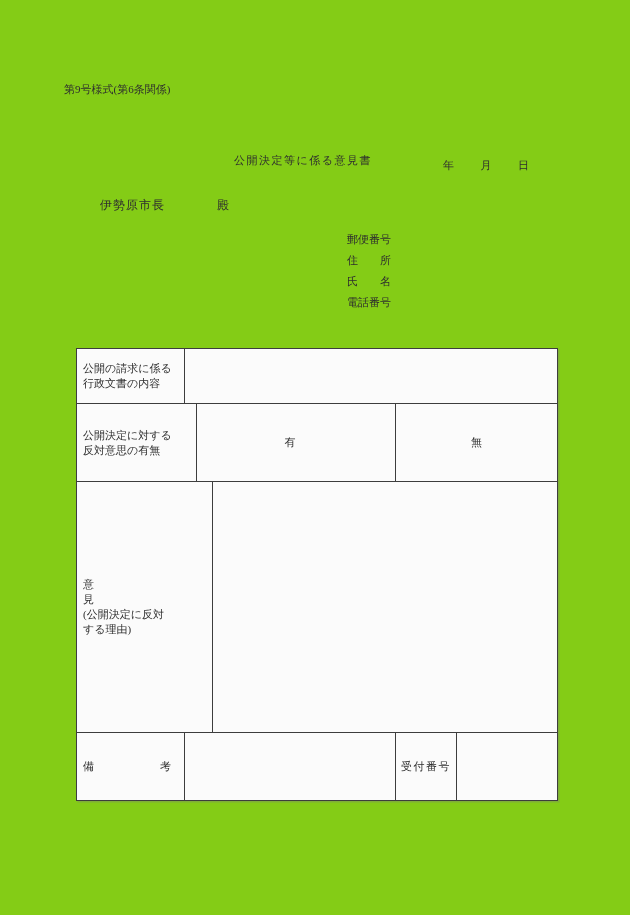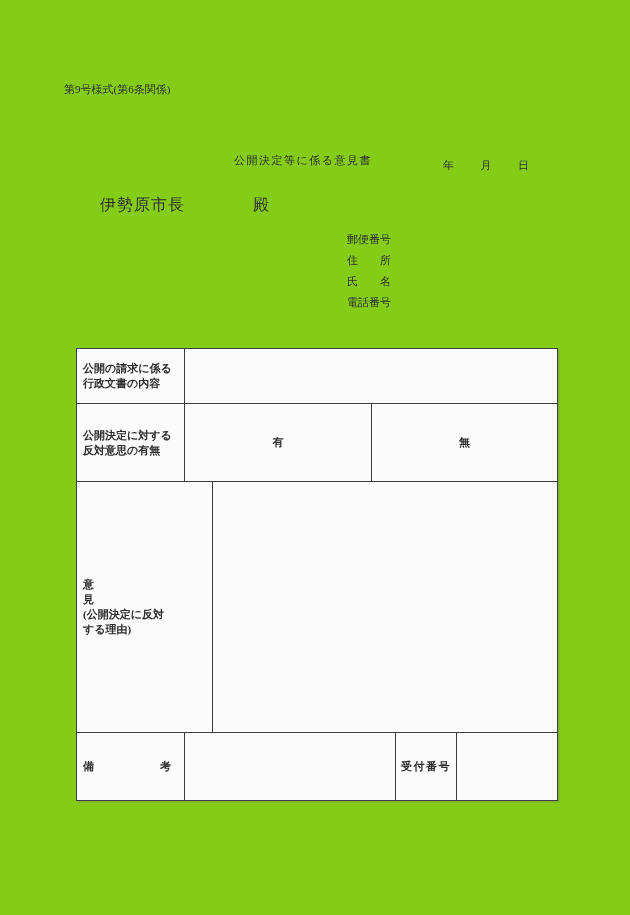--- a/index.html
+++ b/index.html
@@ -29,40 +29,40 @@
     margin-top: 32px;
   }
   .date-line {
     left: 443px; top: 159px;
     font-size: 11px; line-height: 13px;
     letter-spacing: 1.5px;
     text-align: right;
   }
   .addressee {
     left: 100px; top: 198px;
-    font-size: 16px; line-height: 14px;
+    font-size: 12px; line-height: 14px;
     letter-spacing: 1px;
   }
   .contact {
     left: 347px; top: 229px;
     font-size: 11px; line-height: 21px;
   }
   .sentence {
     left: 110px; top: 327px;
     font-size: 10px; line-height: 13px;
   }
   .form-table {
     left: 76px; top: 348px;
     width: 480px;
     border: 1px solid #3d3d3d;
     box-shadow: 1.5px 1.5px 0 rgba(120,120,120,0.35);
     font-size: 11px;
     background: #fbfbfb;
   }
-  .trow { display: flex; box-sizing: border-box; font-weight: bold; }
+  .trow { display: flex; box-sizing: border-box; }
   .trow + .trow { border-top: 1px solid #3d3d3d; }
   .cell {
     box-sizing: border-box;
     display: flex;
     align-items: center;
   }
   .cell + .cell { border-left: 1px solid #3d3d3d; }
   .cell.label {
     width: 107px;
     flex: none;
@@ -70,21 +70,21 @@
     line-height: 15px;
     white-space: pre-line;
   }
   .cell.center { justify-content: center; }
   .flex1 { flex: 1; }
   .w187 { width: 187px; flex: none; }
   .w211 { width: 211px; flex: none; }
   .w61 { width: 61px; flex: none; }
   .receipt { justify-content: center; letter-spacing: 1.5px; padding: 0 1px; }
   .h54 { height: 54px; }
-  .h78 { height: 78px; }
+  .h78 { height: 78px; gap: 12px; }
   .h251 { height: 251px; gap: 28px; }
   .h68 { height: 68px; }
 </style>
 </head>
 <body>
 
 <div class="page">
 
   <div class="abs form-number">第9号様式(第6条関係)</div>
 

